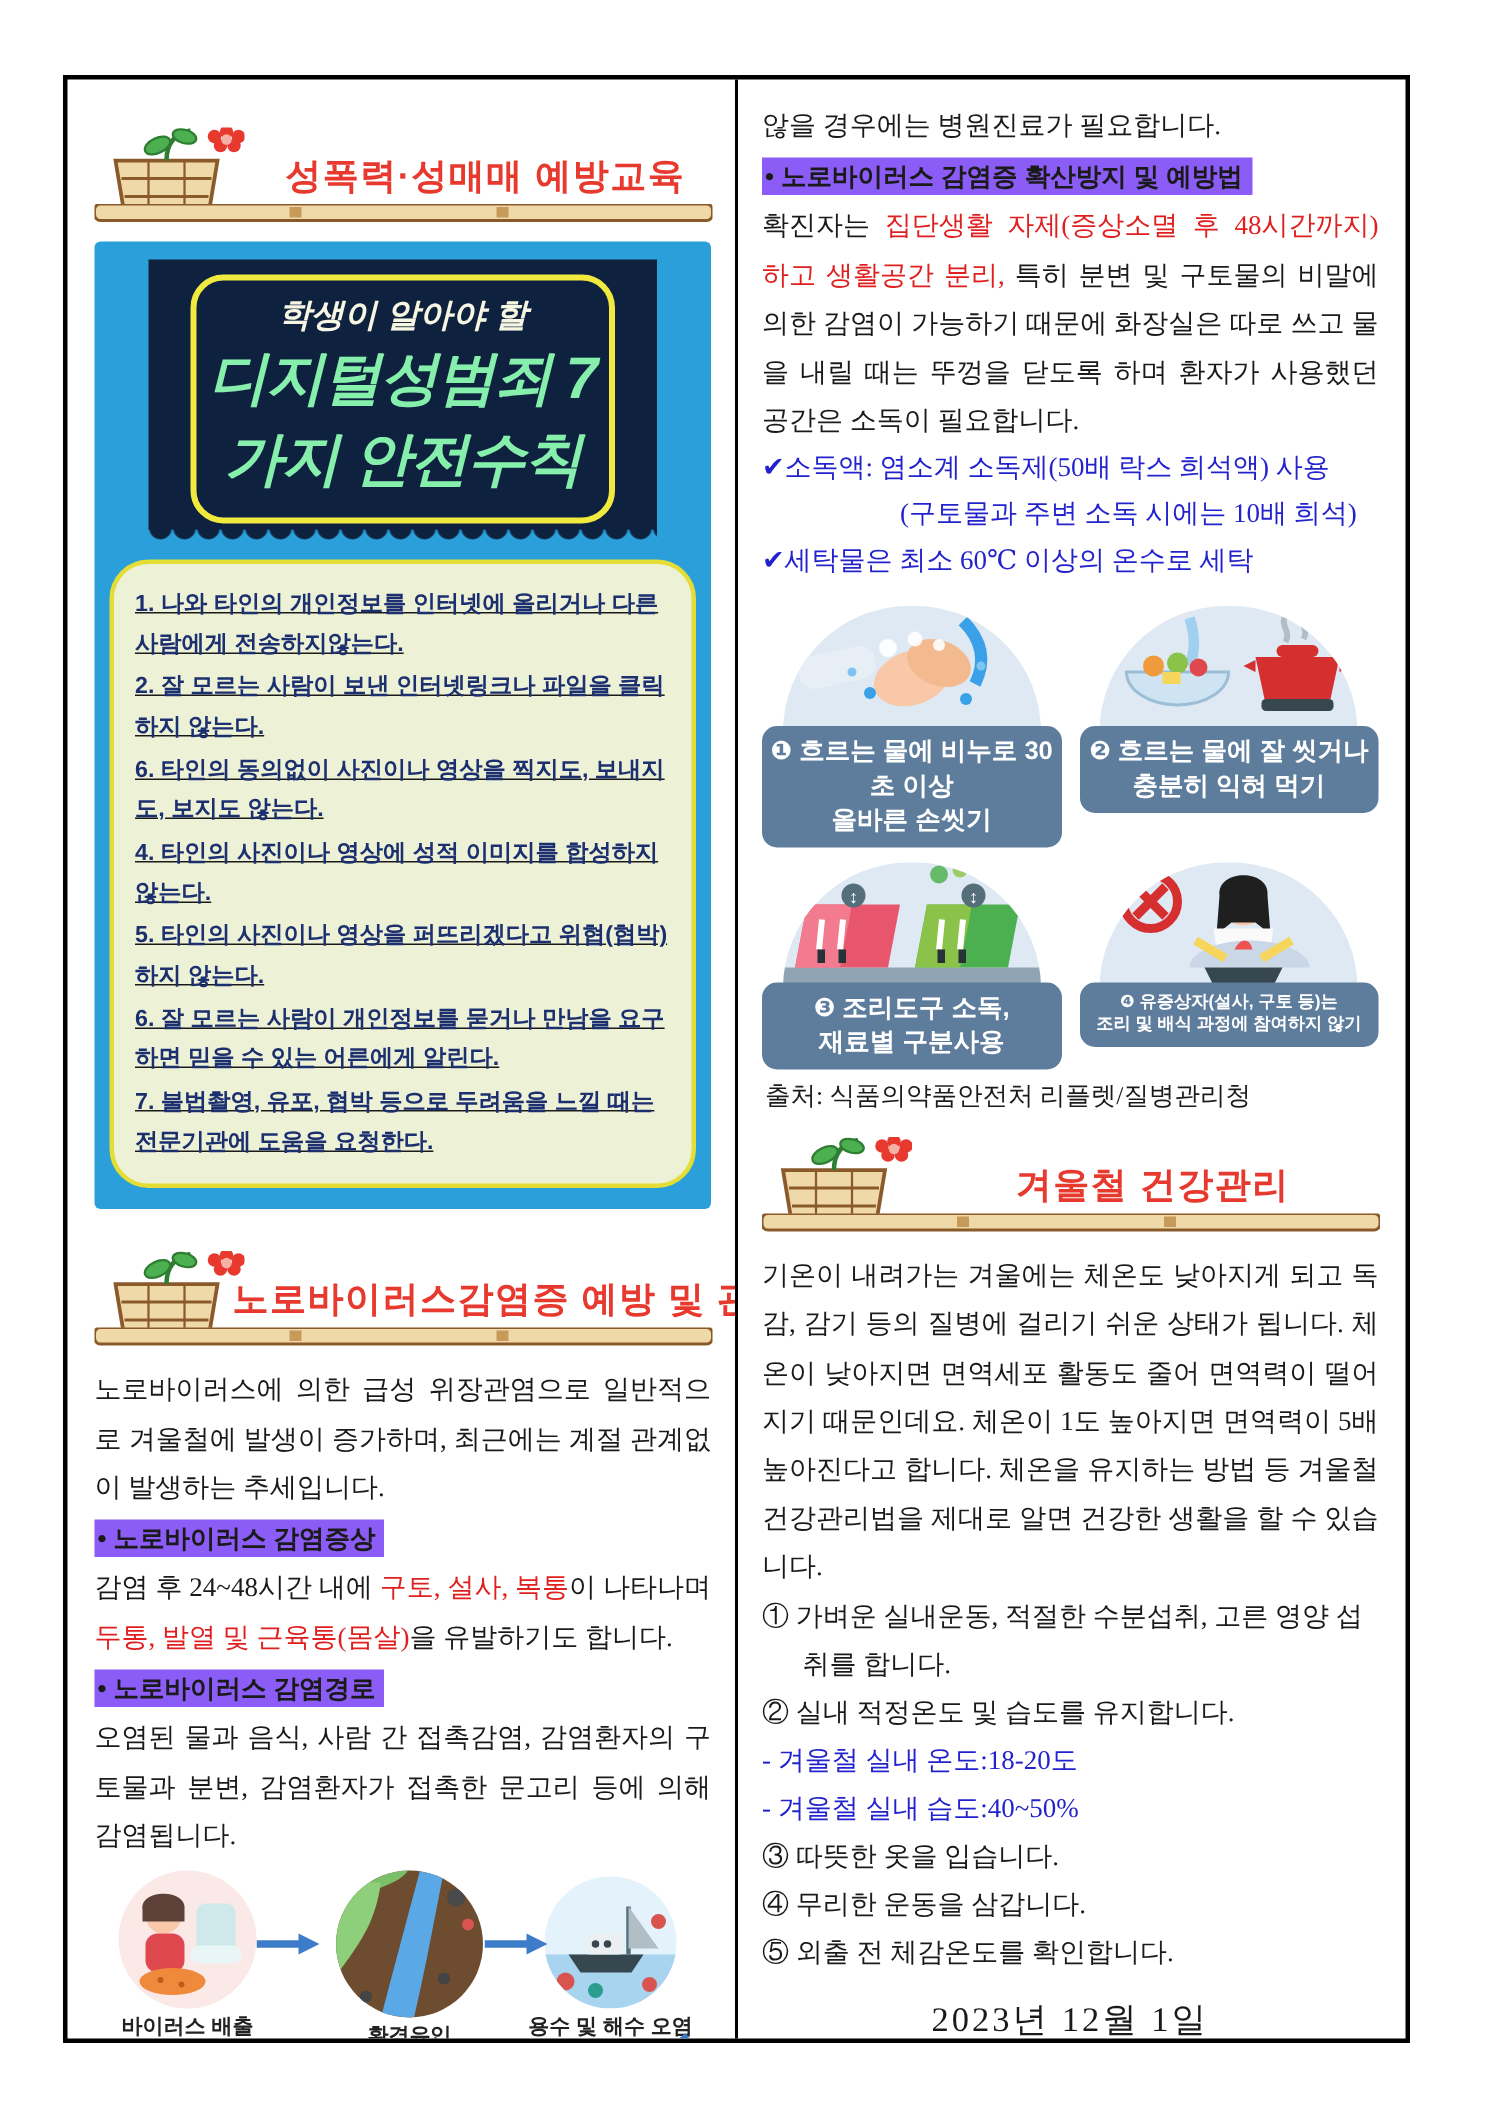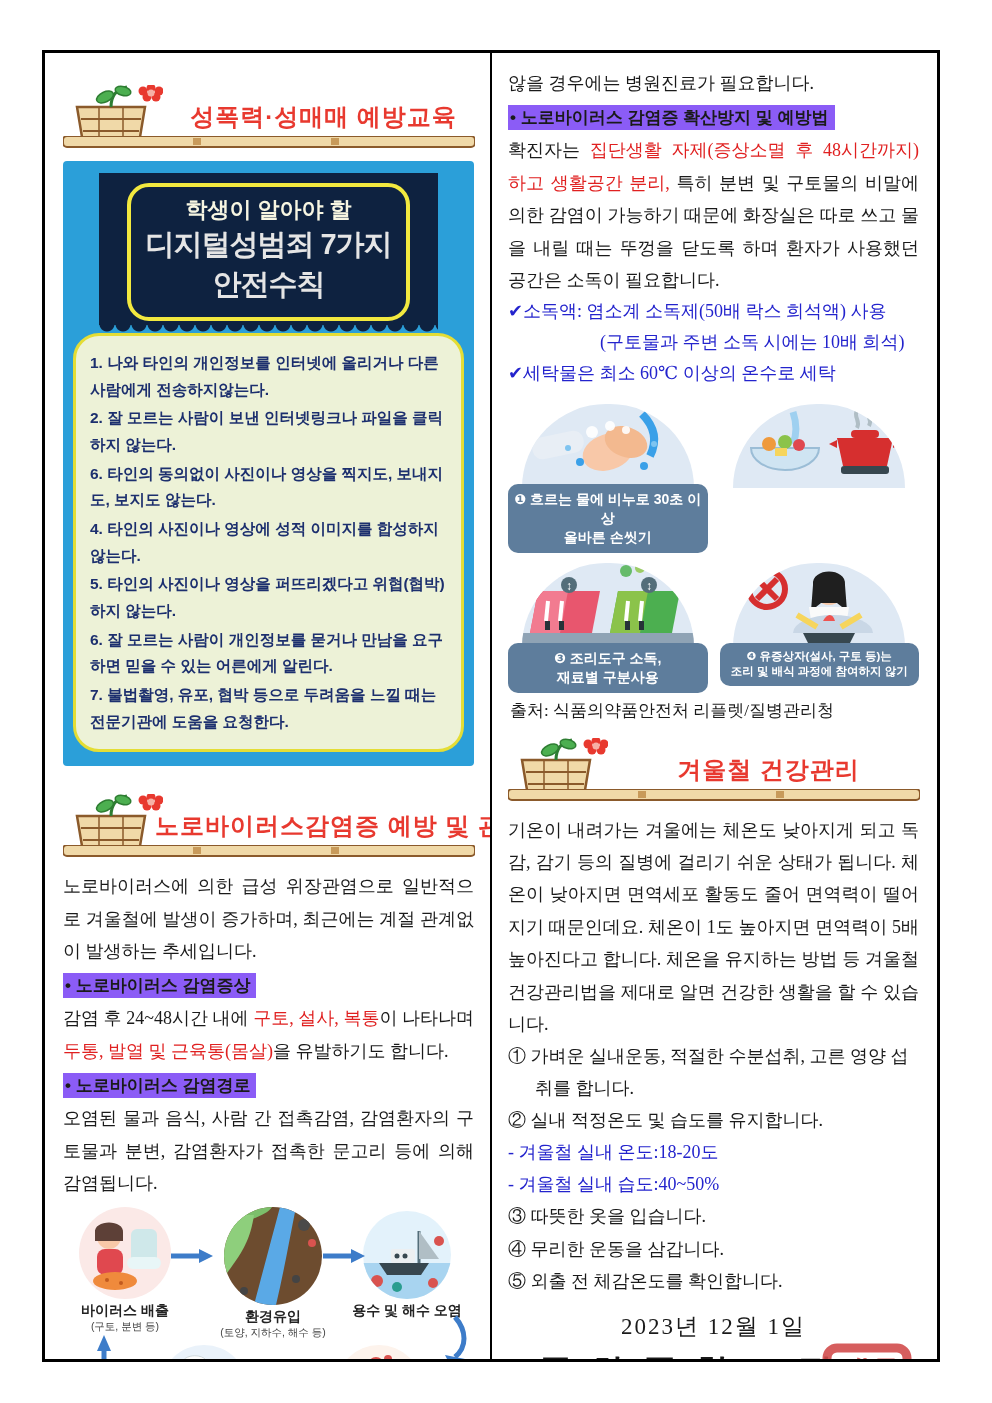--- a/index.html
+++ b/index.html
@@ -23,30 +23,31 @@
   .sec-header .woodbar { position:absolute; left:0; right:0; bottom:6px; height:13px; }
   .sec-title {
     position:absolute; left:110px; right:0; bottom:22px; text-align:center;
     font-family:"Liberation Sans","DejaVu Sans",sans-serif;
     font-weight:bold; font-size:24px; color:#e8392f; letter-spacing:1px;
     white-space:nowrap;
   }
 
   
   .bluebox { background:#2b9fd9; border-radius:4px; padding:12px 10px 14px; margin:2px 0 10px; }
-  .navybox { background:#0e2240; margin:0 26px; padding:10px 28px 4px; position:relative; }
+  .navybox { background:#0e2240; margin:0 26px; padding:10px 28px 4px; position:relative;font-style:italic; }
   .navybox .scallop { position:absolute; left:0; right:0; bottom:-9px; height:10px;
     background-image:radial-gradient(circle at 8px 0px, #0e2240 7px, rgba(0,0,0,0) 8px);
     background-size:16px 10px; background-repeat:repeat-x; }
   .yellowframe { border:4px solid #f2e93f; border-radius:22px; padding:8px 6px 12px; text-align:center; }
   .bb-t1 { font-family:"Liberation Sans","DejaVu Sans",sans-serif; color:#f7f6e2; font-size:22px; font-weight:bold; }
-  .bb-t2 { font-family:"Liberation Sans","DejaVu Sans",sans-serif; color:#e5e5e5; font-size:29px; font-weight:bold; letter-spacing:-1px; }
+  .bb-t2 { font-family:"Liberation Sans","DejaVu Sans",sans-serif; color:#86efac; font-size:39px; font-weight:bold; letter-spacing:-1px; }
   .rulesbox {
-    margin-top:8px; background:#edf2d7; border:3px solid #e4dd35; border-radius:26px;
+    margin-top:20px; background:#edf2d7; border:3px solid #e4dd35; border-radius:26px;
     padding:14px 12px 12px 14px;
+    text-decoration:underline;
   }
   .rulesbox ol { list-style:none; }
   .rulesbox li {
     font-family:"Liberation Sans","DejaVu Sans",sans-serif; font-weight:bold;
     color:#1c2f6e; font-size:15.5px; line-height:1.72; margin-bottom:2px;
   }
 
   
   .para { font-size:18px; line-height:1.8; text-align:justify; }
   .hl {
@@ -68,21 +69,21 @@
   .darrow { position:absolute; }
 
   
   .panelgrid { display:grid; grid-template-columns:1fr 1fr; gap:10px 12px; margin:16px 0 4px;
     font-family:"Liberation Sans","DejaVu Sans",sans-serif; }
   .panel { text-align:center; }
   .halfdome { width:172px; height:84px; margin:0 auto; border-radius:172px 172px 0 0;
     background:#dfe9f4; position:relative; overflow:hidden; }
   .caption {
     margin:-4px auto 0; background:#5e7d9c; border-radius:10px; color:#fff;
-    font-weight:bold; font-size:14px; line-height:1.35; padding:6px 4px; width:100%;
+    font-weight:bold; font-size:17px; line-height:1.35; padding:6px 4px; width:100%;
     position:relative;
   }
   .src { font-size:17px; text-align:left; margin:6px 2px 2px; }
 
   
   .wlist div { font-size:18px; line-height:1.78; }
   .wlist .hang { padding-left:27px; text-indent:-27px; }
 
   
   .dateline { text-align:center; font-size:23px; margin-top:14px; letter-spacing:2px; }
@@ -328,20 +329,24 @@
               <circle cx="52" cy="38" r="7" fill="#8bc34a"></circle>
             <circle cx="66" cy="41" r="6" fill="#e0484f"></circle>
               <rect x="42" y="44" width="12" height="8" fill="#f6d55c"></rect>
             <path d="M104 34 L160 34 L154 62 L110 62 Z" fill="#d62f2f"></path>
             <rect x="118" y="26" width="28" height="8" rx="4" fill="#d62f2f"></rect>
             <path d="M96 40 L104 44 L104 36 Z" fill="#d62f2f"></path>
               <path d="M168 40 L160 44 L160 36 Z" fill="#d62f2f"></path>
             <rect x="108" y="62" width="48" height="8" rx="3" fill="#37474f"></rect>
             <path d="M124 6 C120 14 128 16 124 24 M136 4 C132 12 140 14 136 22" stroke="#b0bec5" stroke-width="4" fill="none"></path>
           </svg>
+        </div>
+        <div class="caption">
+          <div>❷ 흐르는 물에 잘 씻거나</div>
+            <div>충분히 익혀 먹기</div>
         </div>
       </div>
 
       <div class="panel">
         <div class="halfdome">
           <svg width="172" height="84" viewBox="0 0 172 84">
             <rect x="0" y="70" width="172" height="14" fill="#8fa3b5"></rect>
             <path d="M16 28 L78 28 L70 70 L8 70 Z" fill="#e8566e"></path>
             <path d="M16 28 L46 28 L38 70 L8 70 Z" fill="#f27b90"></path>
             <path d="M96 28 L158 28 L150 70 L88 70 Z" fill="#4caf50"></path>

